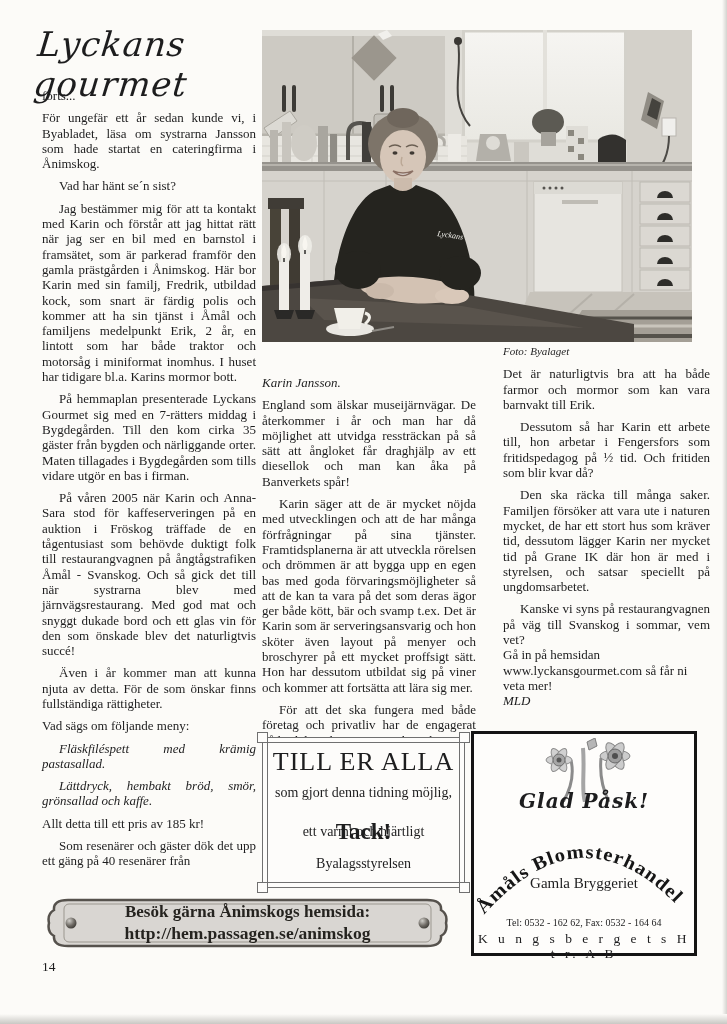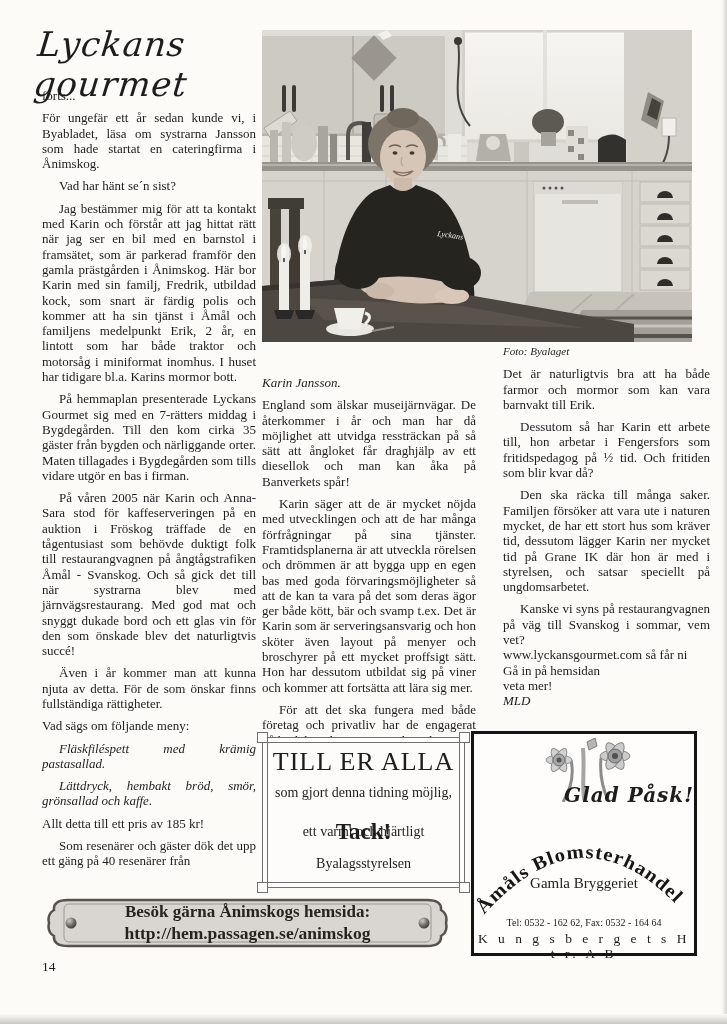--- a/index.html
+++ b/index.html
@@ -43,21 +43,21 @@
     font-size:26px;line-height:30px;letter-spacing:1px;}
   .thanks .t-line1{position:absolute;top:47px;width:100%;text-align:center;font-size:14px;}
   .thanks .t-line2{position:absolute;top:64px;width:100%;text-align:center;font-size:14px;margin-top:22px;}
   .thanks .t-tack{position:absolute;top:86px;width:100%;text-align:center;
     font-size:23px;font-weight:bold;}
   .thanks .t-sig{position:absolute;top:118px;width:100%;text-align:center;
     font-size:14px;}
   
   .ad{left:471px;top:731px;width:226px;height:225px;border:3px solid #141414;background:#fefdfb;box-sizing:border-box;}
   .ad .ad-flowers{position:absolute;left:0;top:4px;width:100%;text-align:center;}
-  .ad .ad-greeting{position:absolute;top:54px;width:100%;text-align:right;
+  .ad .ad-greeting{position:absolute;top:60px;width:100%;text-align:center;
     font-family:"DejaVu Serif",serif;font-style:italic;font-weight:bold;font-size:20px;letter-spacing:1px;}
   .ad .ad-arch{position:absolute;left:0px;top:95px;}
   .ad .ad-line{position:absolute;width:100%;text-align:center;}
   .ad-line1{top:142px;font-size:15px;}
   .ad-line2{top:159px;font-size:15px;}
   .ad-phone{top:181px;font-size:10px;}
   .ad-company{top:197px;font-size:13.5px;letter-spacing:3.5px;}
   
   .banner{left:40px;top:893px;width:415px;height:60px;}
   .banner-text{position:absolute;left:0;top:8px;width:100%;text-align:center;
@@ -276,22 +276,22 @@
   <p class="ind">Karin säger att de är mycket nöjda med utvecklingen och att de har många förfrågningar på sina tjänster. Framtidsplanerna är att utveckla rörelsen och drömmen är att bygga upp en egen bas med goda förvaringsmöjligheter så att de kan ta vara på det som deras ägor ger både kött, bär och svamp t.ex. Det är Karin som är serveringsansvarig och hon sköter även layout på menyer och broschyrer på ett mycket proffsigt sätt. Hon har dessutom utbildat sig på viner och kommer att fortsätta att lära sig mer.</p>
   <p class="ind">För att det ska fungera med både företag och privatliv har de engagerat både släkt och vänner i verksamheten.</p>
 </div>
 
 <div class="col" style="left:483px;top:344px;width:207px;margin-left:20px;">
   <p class="credit nj">Foto: Byalaget</p>
   <p>Det är naturligtvis bra att ha både farmor och mormor som kan vara barnvakt till Erik.</p>
   <p class="ind">Dessutom så har Karin ett arbete till, hon arbetar i Fengersfors som fritidspedagog på ½ tid. Och fritiden som blir kvar då?</p>
   <p class="ind">Den ska räcka till många saker. Familjen försöker att vara ute i naturen mycket, de har ett stort hus som kräver tid, dessutom lägger Karin ner mycket tid på Grane IK där hon är med i styrelsen, och satsar speciellt på ungdomsarbetet.</p>
   <p class="ind tight">Kanske vi syns på restaurangvagnen på väg till Svanskog i sommar, vem vet?</p>
+  <p class="nj tight">Gå in på hemsidan</p>
   <p class="nj tight">www.lyckansgourmet.com så får ni</p>
-  <p class="nj tight">Gå in på hemsidan</p>
   <p class="nj tight">veta mer!</p>
   <p class="sig nj">MLD</p>
 </div>
 
 <div class="abs thanks">
   <div class="thanks-inner"></div>
   <span class="tb-corner tb-tl"></span>
   <span class="tb-corner tb-tr"></span>
   <span class="tb-corner tb-bl"></span>
   <span class="tb-corner tb-br"></span>

